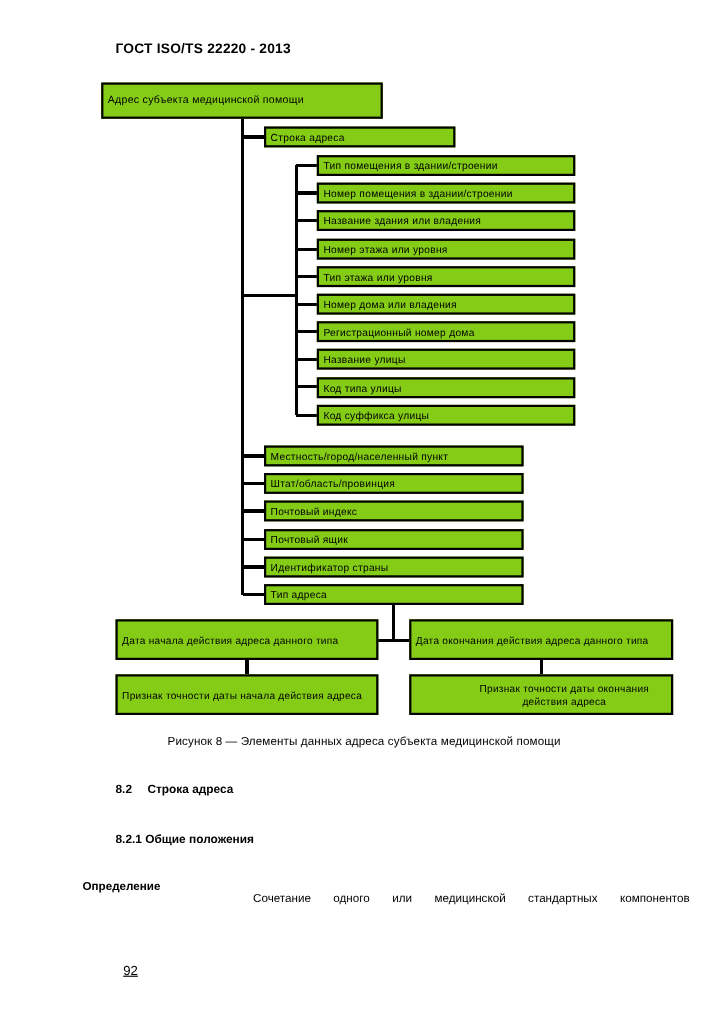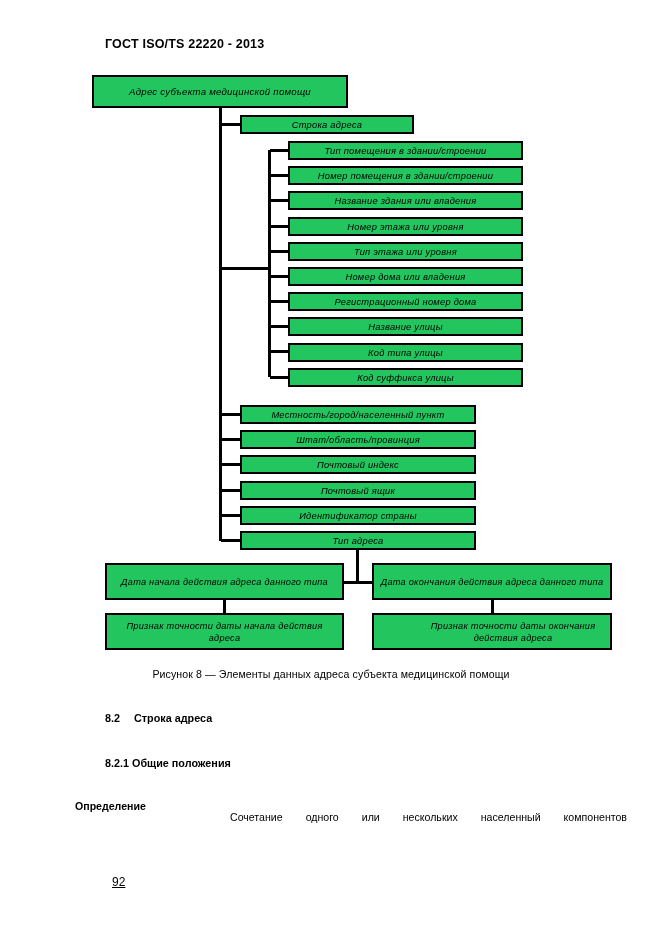--- a/index.html
+++ b/index.html
@@ -45,30 +45,28 @@
   .diagram svg {
     position: absolute;
     left: 0;
     top: 0;
   }
 
   .node {
     position: absolute;
     box-sizing: border-box;
     border: 2px solid #000000;
-    background: #22c55e;
+    background: #84cc16;
     display: flex;
     align-items: center;
-    justify-content: center;
     text-align: center;
     font-size: 9.3px;
     line-height: 12px;
     padding: 0 4px;
     letter-spacing: 0.25px;
-    font-style: italic;
   }
   .node.root {
     font-size: 9.6px;
     border-width: 2px;
   }
   .node.wide-text {
     font-size: 9.2px;
   }
 
   
@@ -252,19 +250,19 @@
 
   <div class="sec-heading sec-82">
     <span class="num">8.2</span><span>Строка адреса</span>
   </div>
 
   <div class="sec-heading sec-821">8.2.1 Общие положения</div>
 
   <div class="def-row">
     <div class="def-label">Определение</div>
     <div class="def-body">
-      <span class="line">Сочетание одного или нескольких населенный компонентов</span>
+      <span class="line">Сочетание одного или медицинской стандартных компонентов</span>
     </div>
   </div>
 
   <div class="page-number">92</div>
 
 </div>
 
 </body></html>

